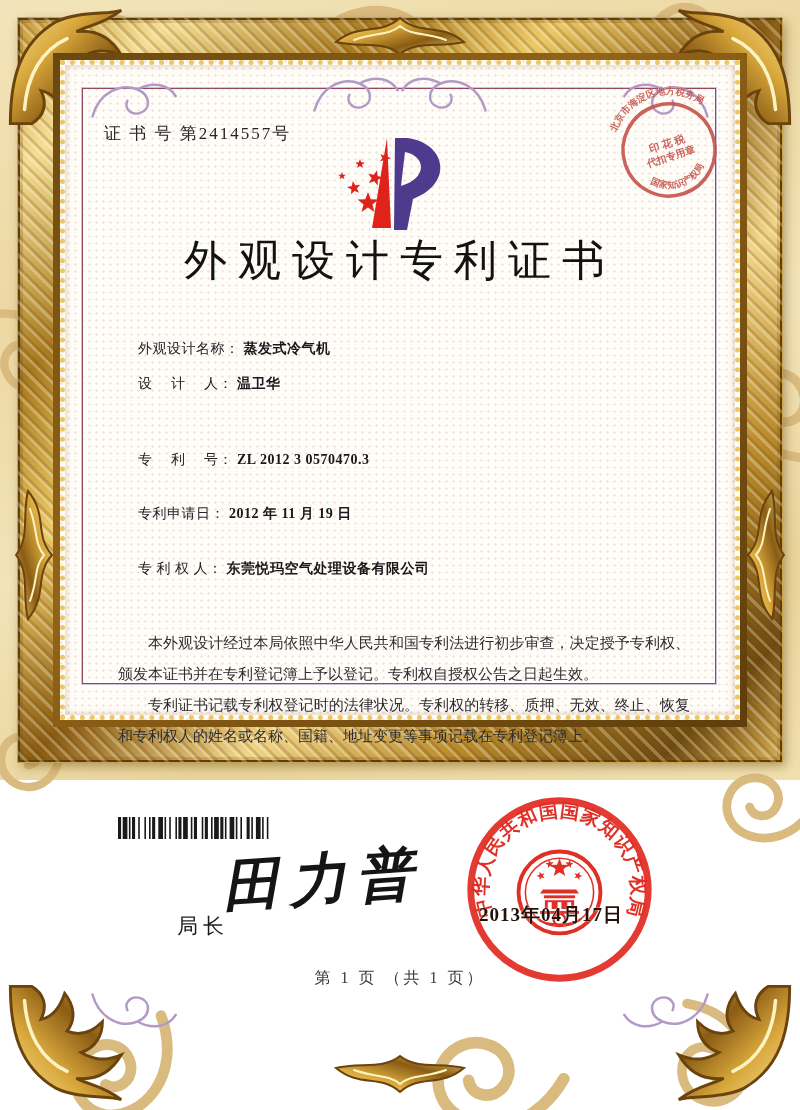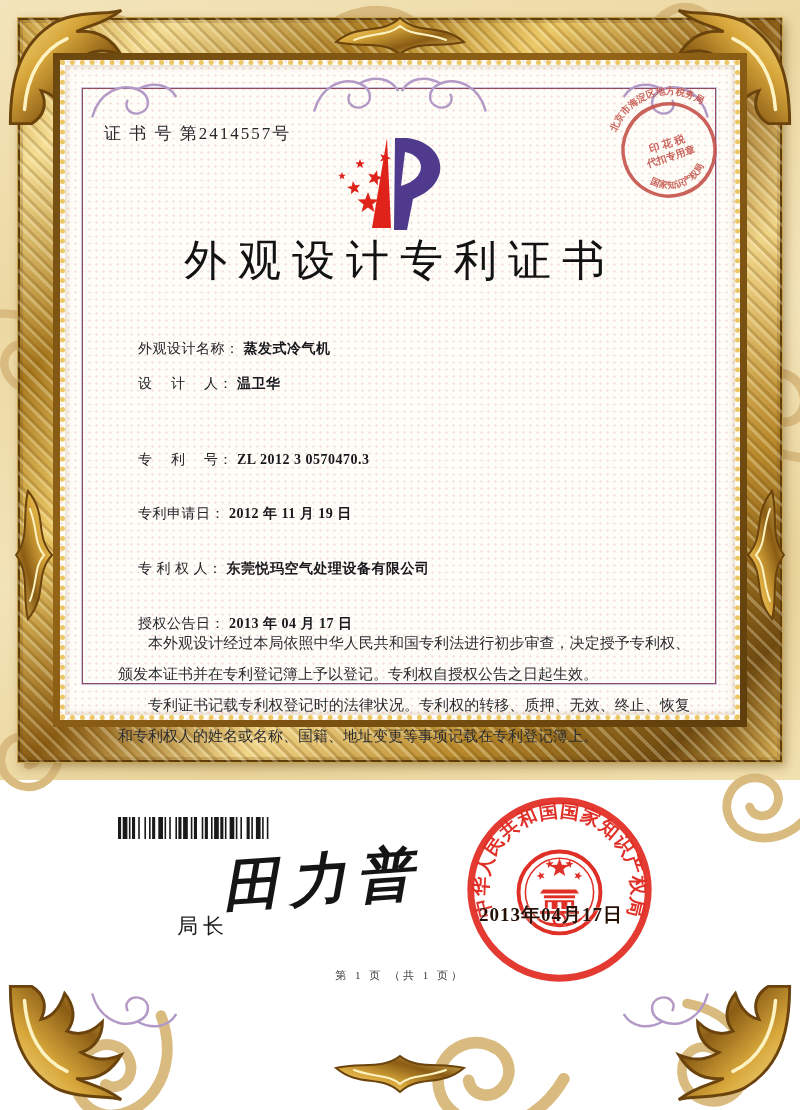--- a/index.html
+++ b/index.html
@@ -31,21 +31,21 @@
   .field{left:122px;font-size:14px;color:#232328;letter-spacing:.5px;white-space:pre;}
   .field .fv{font-weight:700;color:#17171c;margin-left:4px;}
   .paras{left:118px;top:628px;width:572px;font-size:15px;line-height:31px;
          color:#2d2d30;text-align:justify;}
   .paras p{margin:0;text-indent:2em;}
   .juzhang{left:177px;top:880px;font-size:21px;letter-spacing:5px;color:#1c1c1c;margin-top:32px;}
   .sig{left:222px;top:842px;font-size:57px;font-weight:700;letter-spacing:10px;
        color:#151515;transform:rotate(-4deg);font-style:italic;}
   .seal-date{left:445px;top:902px;width:212px;text-align:center;font-size:19px;
        font-weight:700;letter-spacing:1px;color:#241007;text-shadow:0 0 2px rgba(255,255,255,.85);}
-  .footer{left:0;right:0;top:968px;text-align:center;font-size:11px;
+  .footer{left:0;right:0;top:968px;text-align:center;font-size:16px;
        letter-spacing:3px;color:#3a3a3e;}
   .stamp-wrap{left:594px;top:75px;width:150px;height:150px;transform:rotate(-18deg);opacity:.9;}
   .seal-wrap{left:462px;top:792px;width:195px;height:195px;opacity:.95;}
   .logo-wrap{left:330px;top:136px;width:156px;height:114px;}
   .barcode-wrap{left:118px;top:817px;width:290px;height:22px;}
   svg{display:block;}
 </style>
 </head>
 <body>
 
@@ -141,23 +141,20 @@
     <span>设　 计　 人：</span><span class="fv">温卫华</span>
   </div>
   <div class="abs field" style="top:435px;">
     <span>专　 利　 号：</span><span class="fv">ZL 2012 3 0570470.3</span>
   </div>
   <div class="abs field" style="top:489px;">
     <span>专利申请日：</span><span class="fv">2012 年 11 月 19 日</span>
   </div>
   <div class="abs field" style="top:544px;">
     <span>专 利 权 人：</span><span class="fv">东莞悦玛空气处理设备有限公司</span>
-  </div>
-  <div class="abs field" style="top:599px;">
-    <span>授权公告日：</span><span class="fv">2013 年 04 月 17 日</span>
   </div>
 
   <div class="abs paras">
     <p>本外观设计经过本局依照中华人民共和国专利法进行初步审查，决定授予专利权、颁发本证书并在专利登记簿上予以登记。专利权自授权公告之日起生效。</p>
     <p>专利证书记载专利权登记时的法律状况。专利权的转移、质押、无效、终止、恢复和专利权人的姓名或名称、国籍、地址变更等事项记载在专利登记簿上。</p>
   </div>
 
   <div class="abs barcode-wrap">
     <svg id="barcode-svg" width="290" height="22" viewBox="0 0 290 22">
         <rect x="0.0" y="0" width="3.1" height="22" fill="#1a1a1a"></rect>

